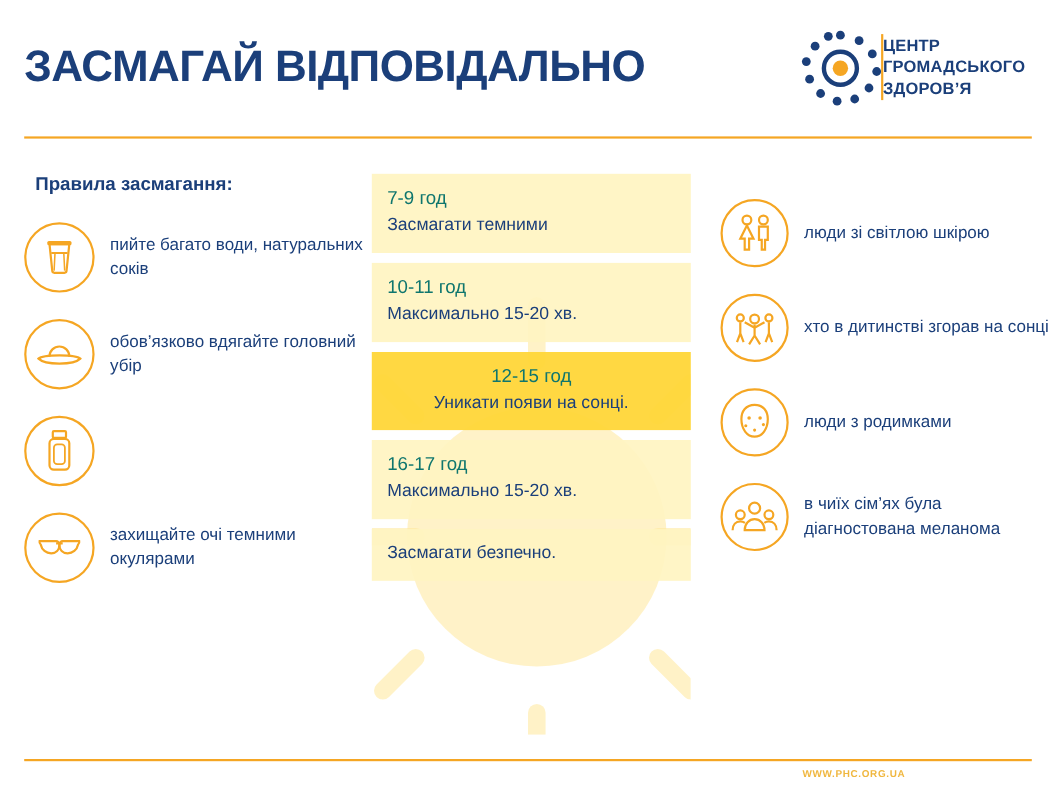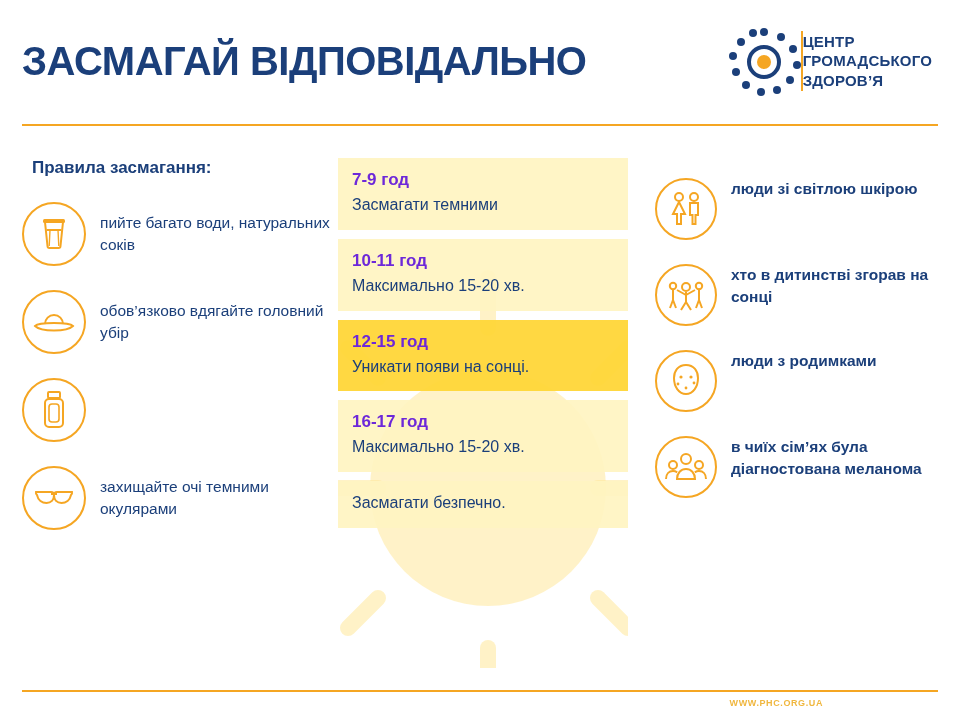--- a/index.html
+++ b/index.html
@@ -121,46 +121,45 @@
     overflow: hidden;
     z-index: 0;
   }
   .time-block {
     position: relative;
     z-index: 2;
     padding: 12px 14px 14px 14px;
     margin-bottom: 9px;
   }
   .tb-light { background: rgba(255,244,193,0.92); }
-  .tb-dark  { background: rgba(255,214,56,0.95); }
+  .tb-dark  { background: rgba(255,214,56,0.95); text-align: center; }
   .tb-time {
     font-size: 17px;
-    font-weight: bold;
-    color: #6d28d9;
+    font-weight: normal;
+    color: #0f766e;
     margin-bottom: 5px;
   }
   .tb-desc {
     font-size: 16px;
     color: #1b3f7a;
     line-height: 1.3;
   }
 
   
   .col-right {
     position: absolute;
     left: 655px; top: 158px;
     width: 300px;
   }
   .risk-list { margin-top: 20px; }
   .risk-row {
     display: flex;
-    align-items: flex-start;
+    align-items: center;
     margin-bottom: 18px;
     min-height: 68px;
-    font-weight: bold;
   }
   .risk-icon {
     flex: 0 0 62px;
     width: 62px; height: 62px;
     border: 2px solid #f5a623;
     border-radius: 50%;
     display: flex;
     align-items: center;
     justify-content: center;
     margin-right: 14px;

